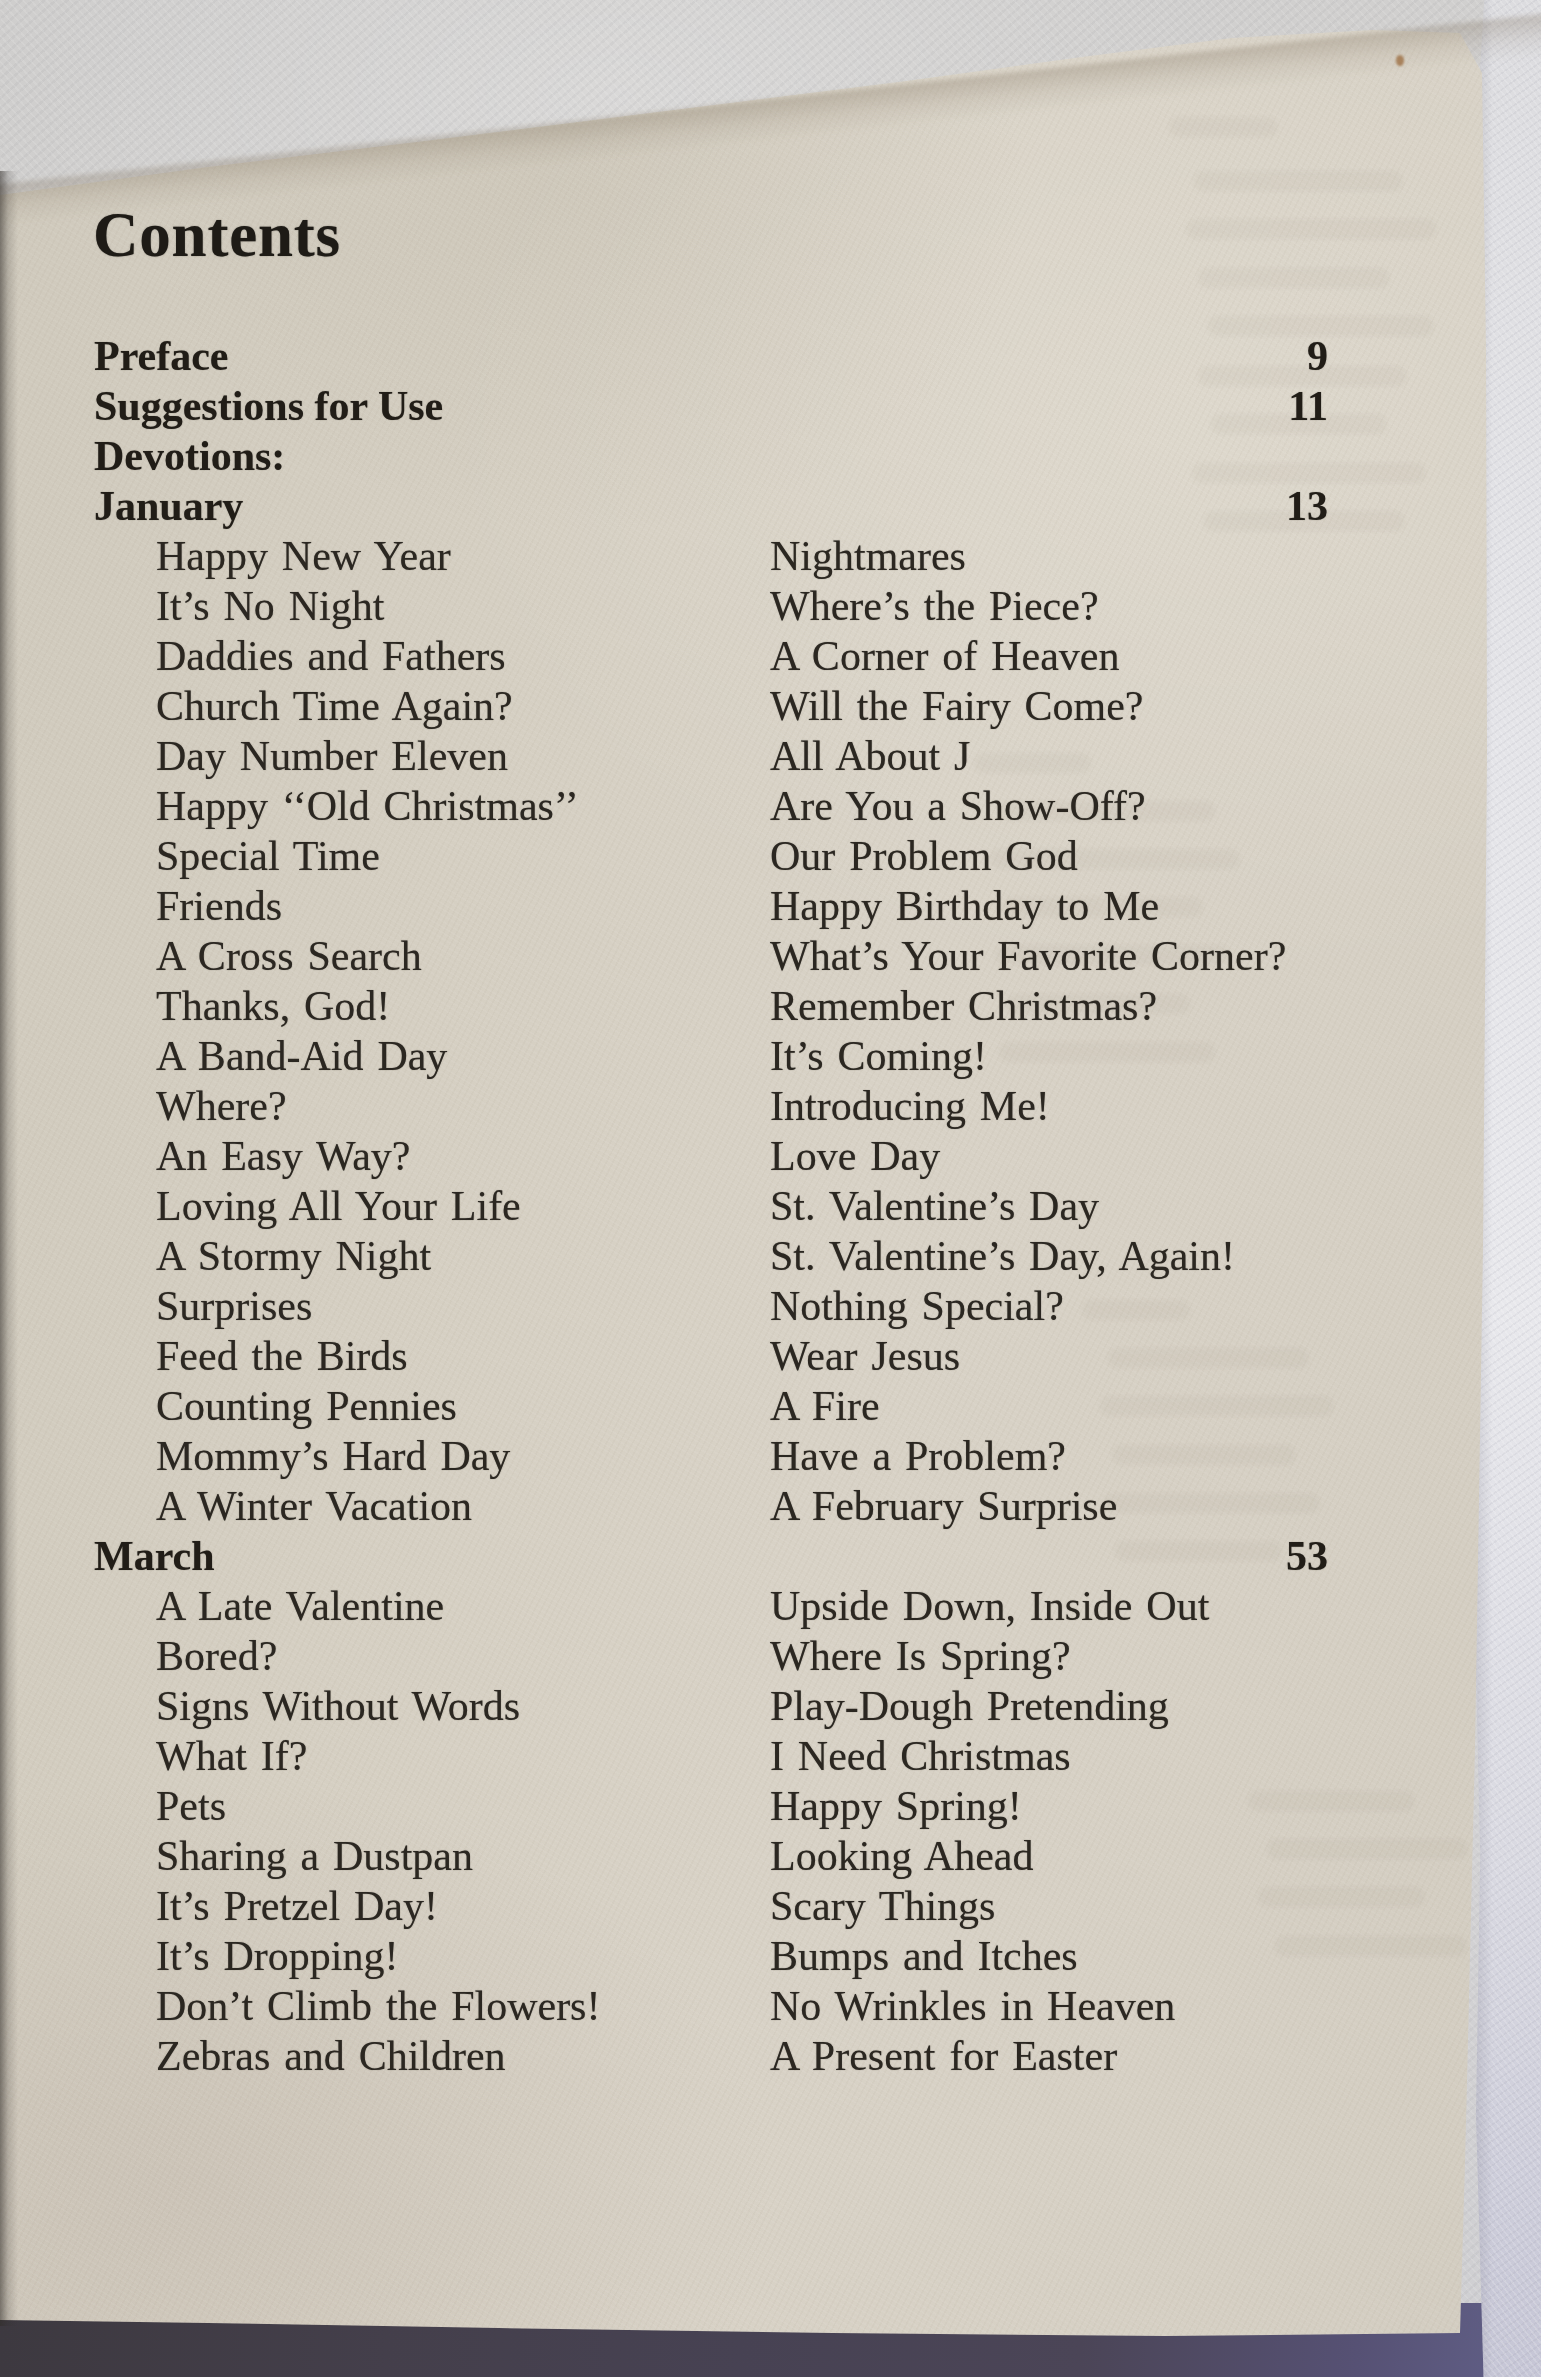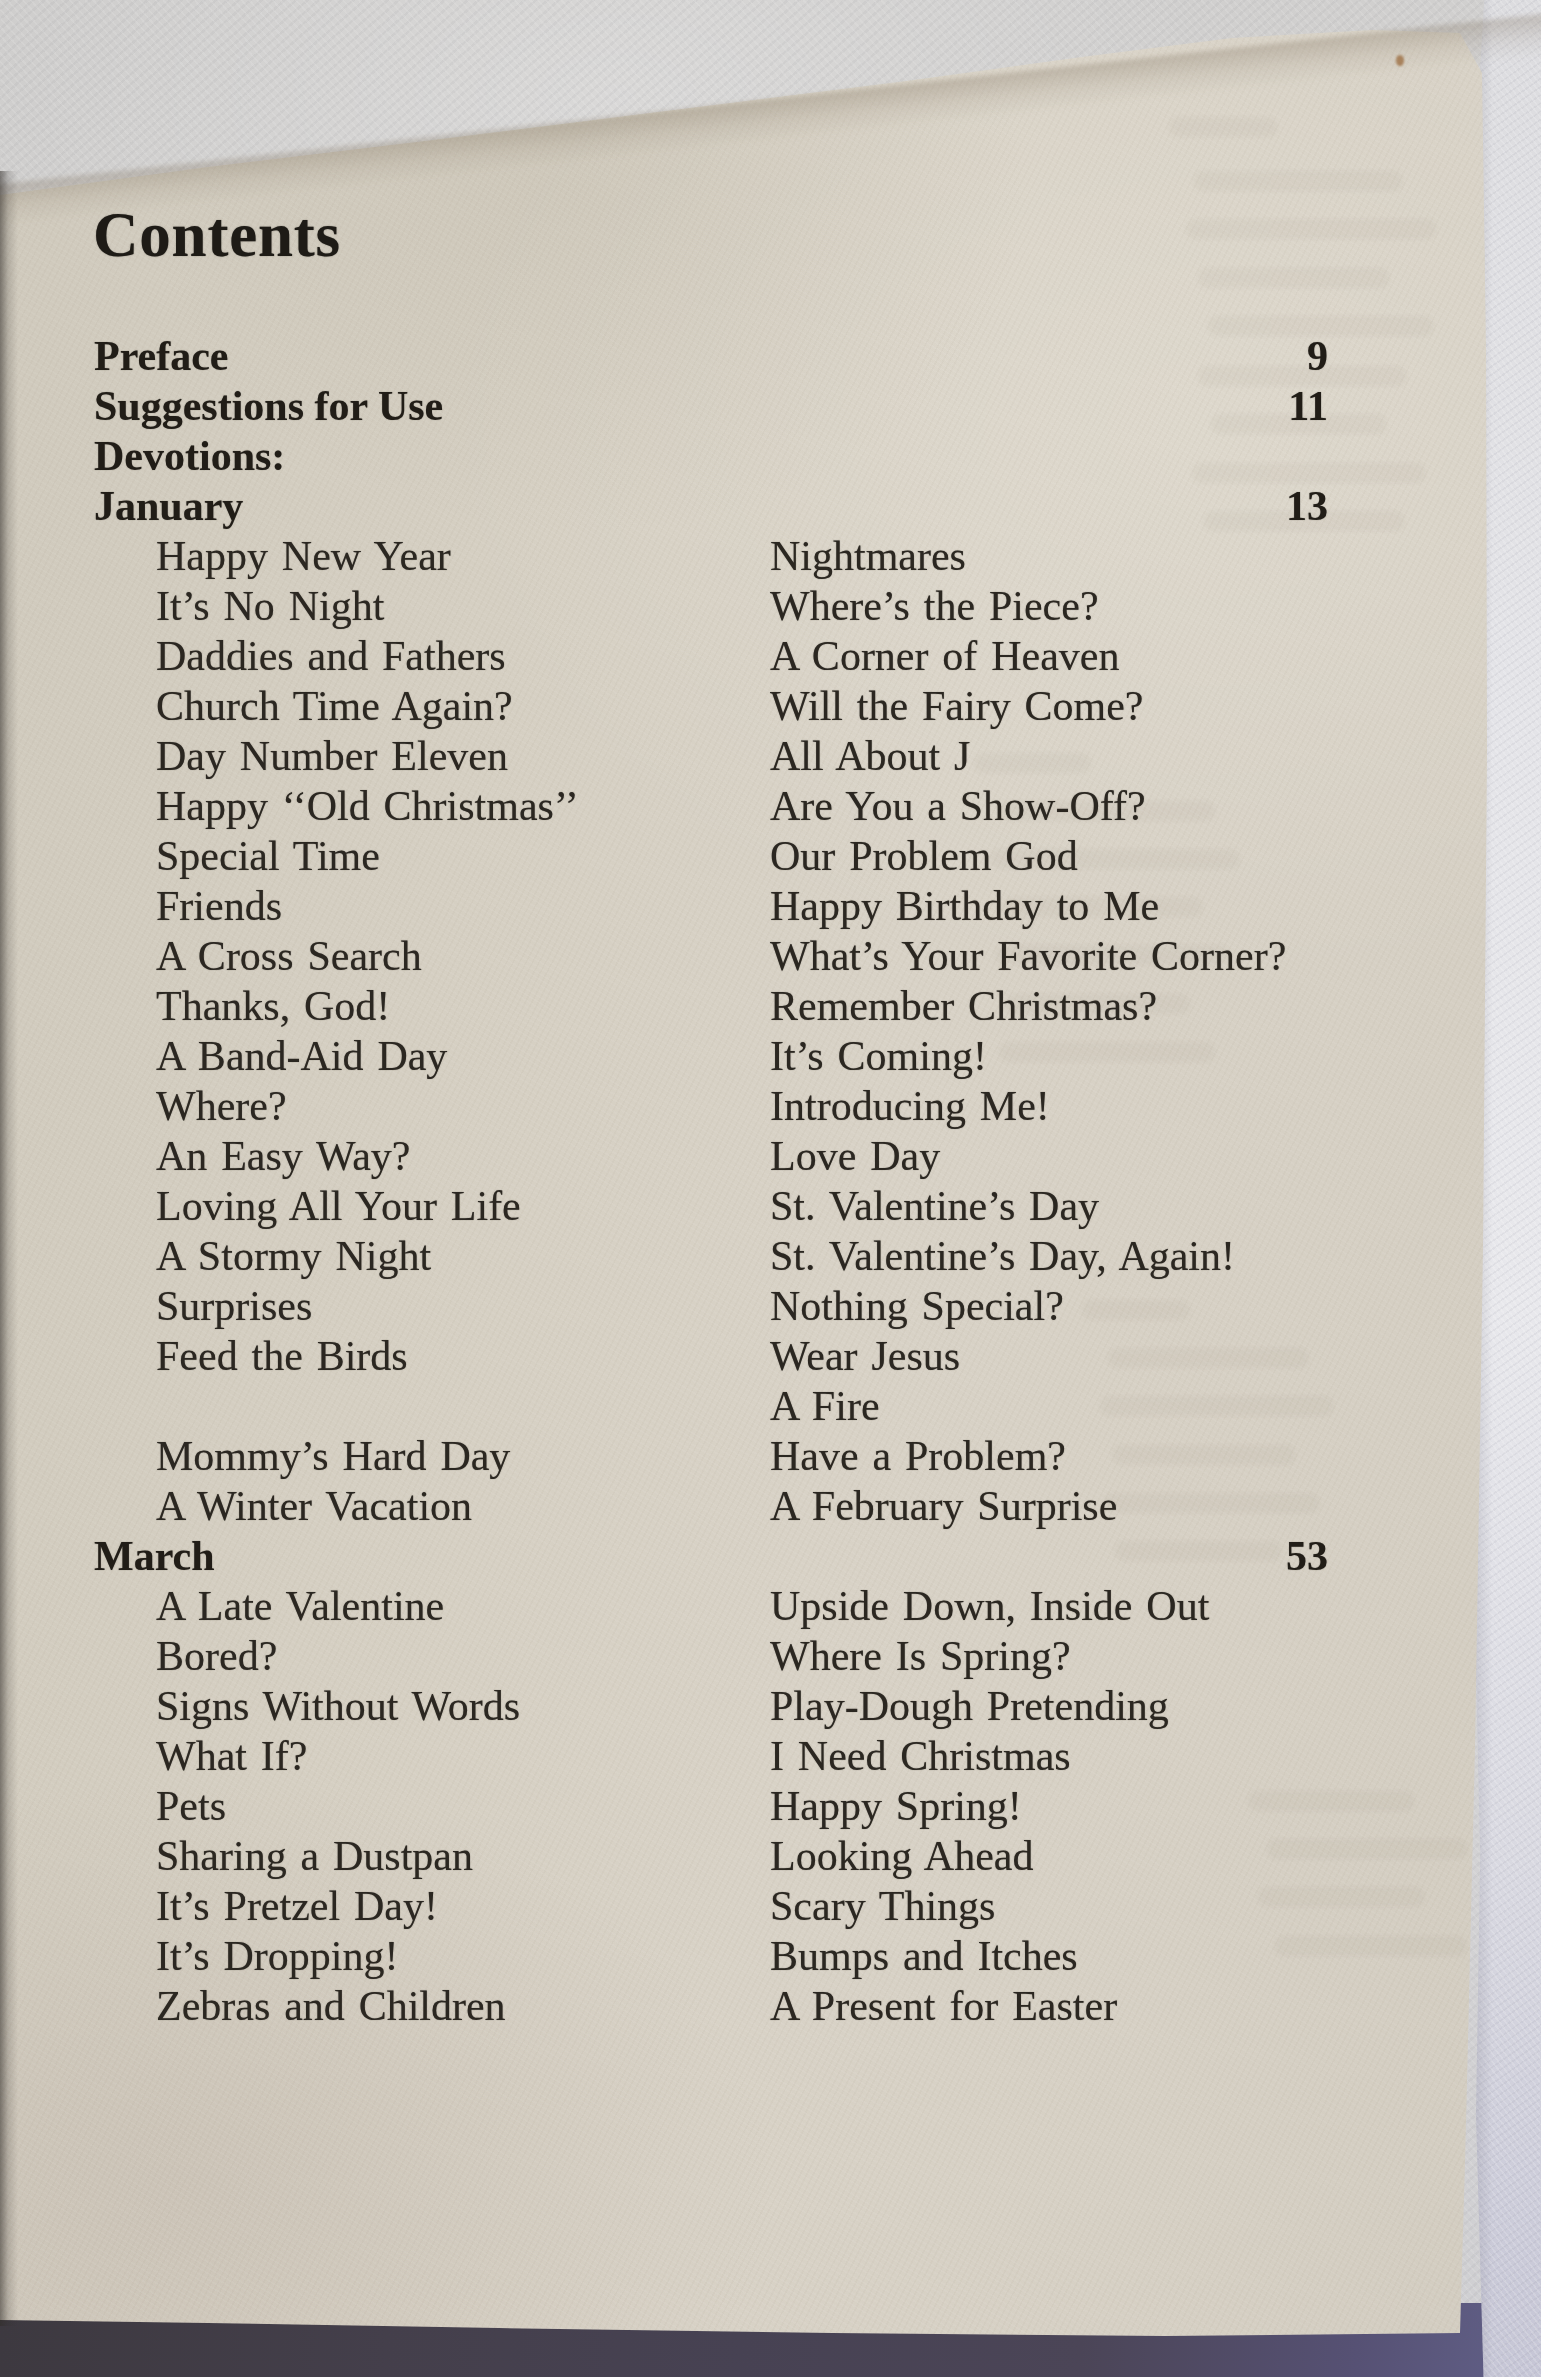--- a/index.html
+++ b/index.html
@@ -215,20 +215,21 @@
         </div>
         <div class="row">
           <span class="label lvl1">Surprises</span>
           <span class="rcol">Nothing Special?</span>
         </div>
         <div class="row">
           <span class="label lvl1">Feed the Birds</span>
           <span class="rcol">Wear Jesus</span>
         </div>
         <div class="row">
+          <span class="label lvl1">Counting Pennies</span>
           <span class="rcol">A Fire</span>
         </div>
         <div class="row">
           <span class="label lvl1">Mommy’s Hard Day</span>
           <span class="rcol">Have a Problem?</span>
         </div>
         <div class="row">
           <span class="label lvl1">A Winter Vacation</span>
           <span class="rcol">A February Surprise</span>
         </div>
@@ -260,20 +261,24 @@
           <span class="label lvl1">Sharing a Dustpan</span>
           <span class="rcol">Looking Ahead</span>
         </div>
         <div class="row">
           <span class="label lvl1">It’s Pretzel Day!</span>
           <span class="rcol">Scary Things</span>
         </div>
         <div class="row">
           <span class="label lvl1">It’s Dropping!</span>
           <span class="rcol">Bumps and Itches</span>
+        </div>
+        <div class="row">
+          <span class="label lvl1">Don’t Climb the Flowers!</span>
+          <span class="rcol">No Wrinkles in Heaven</span>
         </div>
         <div class="row">
           <span class="label lvl1">Zebras and Children</span>
           <span class="rcol">A Present for Easter</span>
         </div>
       </div>
   </div>
 </div>
 
 

